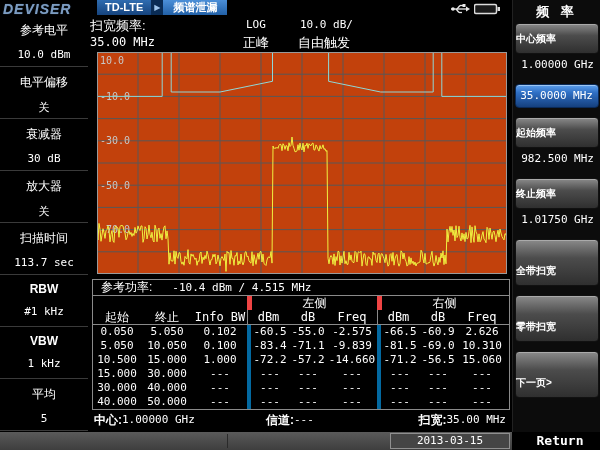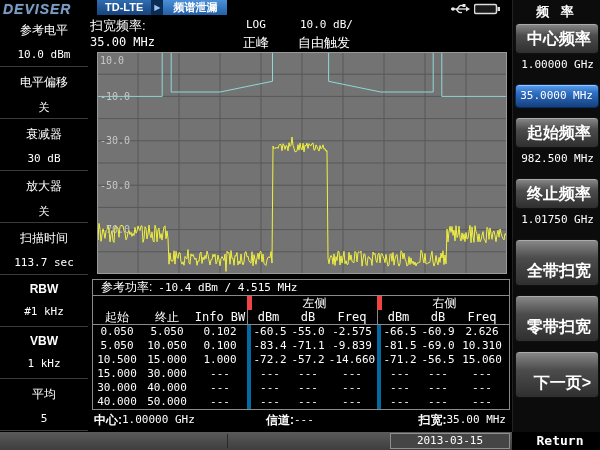--- a/index.html
+++ b/index.html
@@ -29,25 +29,25 @@
 
   
   .main{position:absolute;left:88px;top:15px;width:424px;height:417px;background:#000;}
   .hdr-span-label{position:absolute;left:2px;top:2px;font-size:13px;}
   .hdr-span-value{position:absolute;left:2px;top:20px;font-size:12px;}
   .hdr-log{position:absolute;left:158px;top:3px;font-size:11px;}
   .hdr-logval{position:absolute;left:212px;top:3px;font-size:11px;}
   .hdr-det{position:absolute;left:155px;top:19px;font-size:13px;}
   .hdr-trig{position:absolute;left:210px;top:19px;font-size:13px;}
 
-  .plot{position:absolute;left:9px;top:37px;width:410px;height:222px;background:#737373;}
+  .plot{position:absolute;left:9px;top:37px;width:410px;height:222px;background:#c2410c;}
 
   .lowbox{position:absolute;left:4px;top:264px;width:416px;border:1px solid #8a8a8a;}
   .refpower{height:15px;line-height:15px;font-size:12px;padding-left:8px;border-bottom:1px solid #8a8a8a;
-            display:flex;gap:6px;}
+            display:flex;gap:20px;}
   .refpower .mono{font-size:11px;line-height:15px;}
 
   .grp-row{display:grid;grid-template-columns:154px 130px 130px;height:14px;}
   .grp-cell{font-size:12px;text-align:center;line-height:14px;}
   .grp-cell:nth-child(2),.grp-cell:nth-child(3){border-left:5px solid #ef4444;}
   .thead,.trow{display:grid;grid-template-columns:48px 52px 54px 42px 38px 50px 42px 38px 50px;}
   .thead{border-bottom:1px solid #8a8a8a;}
   .tcell{font-family:"DejaVu Sans Mono",monospace;font-size:11px;height:14px;line-height:14px;text-align:center;}
   .thead .tcell{font-size:12px;}
   .thead .tcell:nth-child(-n+2){font-family:"Liberation Sans",sans-serif;}
@@ -69,21 +69,21 @@
   .sb-div{position:absolute;top:2px;width:1px;height:14px;background:#2a2a2a;}
   .sb-date{position:absolute;right:2px;top:1px;width:118px;height:14px;border:1px solid #8f8f8f;
            background:#454545;color:#fff;font-size:11px;line-height:14px;text-align:center;}
 
   
   .rsb{position:absolute;left:512px;top:0;width:88px;height:450px;background:#0c0c0c;border-left:1px solid #222;}
   .rsb-header{height:20px;text-align:center;font-size:13px;font-weight:bold;letter-spacing:4px;padding-top:3px;}
   .slot{margin:0 2px 9px 2px;border-radius:4px;}
   .btn-label{height:29px;border-radius:4px;background:linear-gradient(180deg,#8a8a8a,#4c4c4c 40%,#2f2f2f);
              box-shadow:inset 0 1px 0 #aaa;border:1px solid #111;
-             color:#fff;font-size:16px;font-weight:bold;text-align:right;line-height:29px;padding-right:7px;}
+             color:#fff;font-size:10px;font-weight:bold;line-height:29px;padding-right:7px;}
   .btn-value{height:21px;color:#fff;font-family:"DejaVu Sans Mono",monospace;font-size:11px;
              text-align:right;line-height:21px;padding-right:5px;}
   .slot.selected{background:linear-gradient(180deg,#5da0ee,#2f6fc4 35%,#15407e);
                  box-shadow:inset 0 1px 0 #9cc6f5;border:1px solid #0a2a58;}
   .slot.selected .btn-label{background:none;box-shadow:none;border:none;height:28px;line-height:30px;}
   .slot.selected .btn-value{height:22px;}
   .slot.tall .btn-label{height:45px;line-height:62px;}
   .return-key{position:absolute;left:512px;top:432px;width:96px;height:18px;background:#000;
               text-align:center;font-weight:bold;font-size:13px;line-height:18px;
               font-family:"DejaVu Sans Mono",monospace;}

